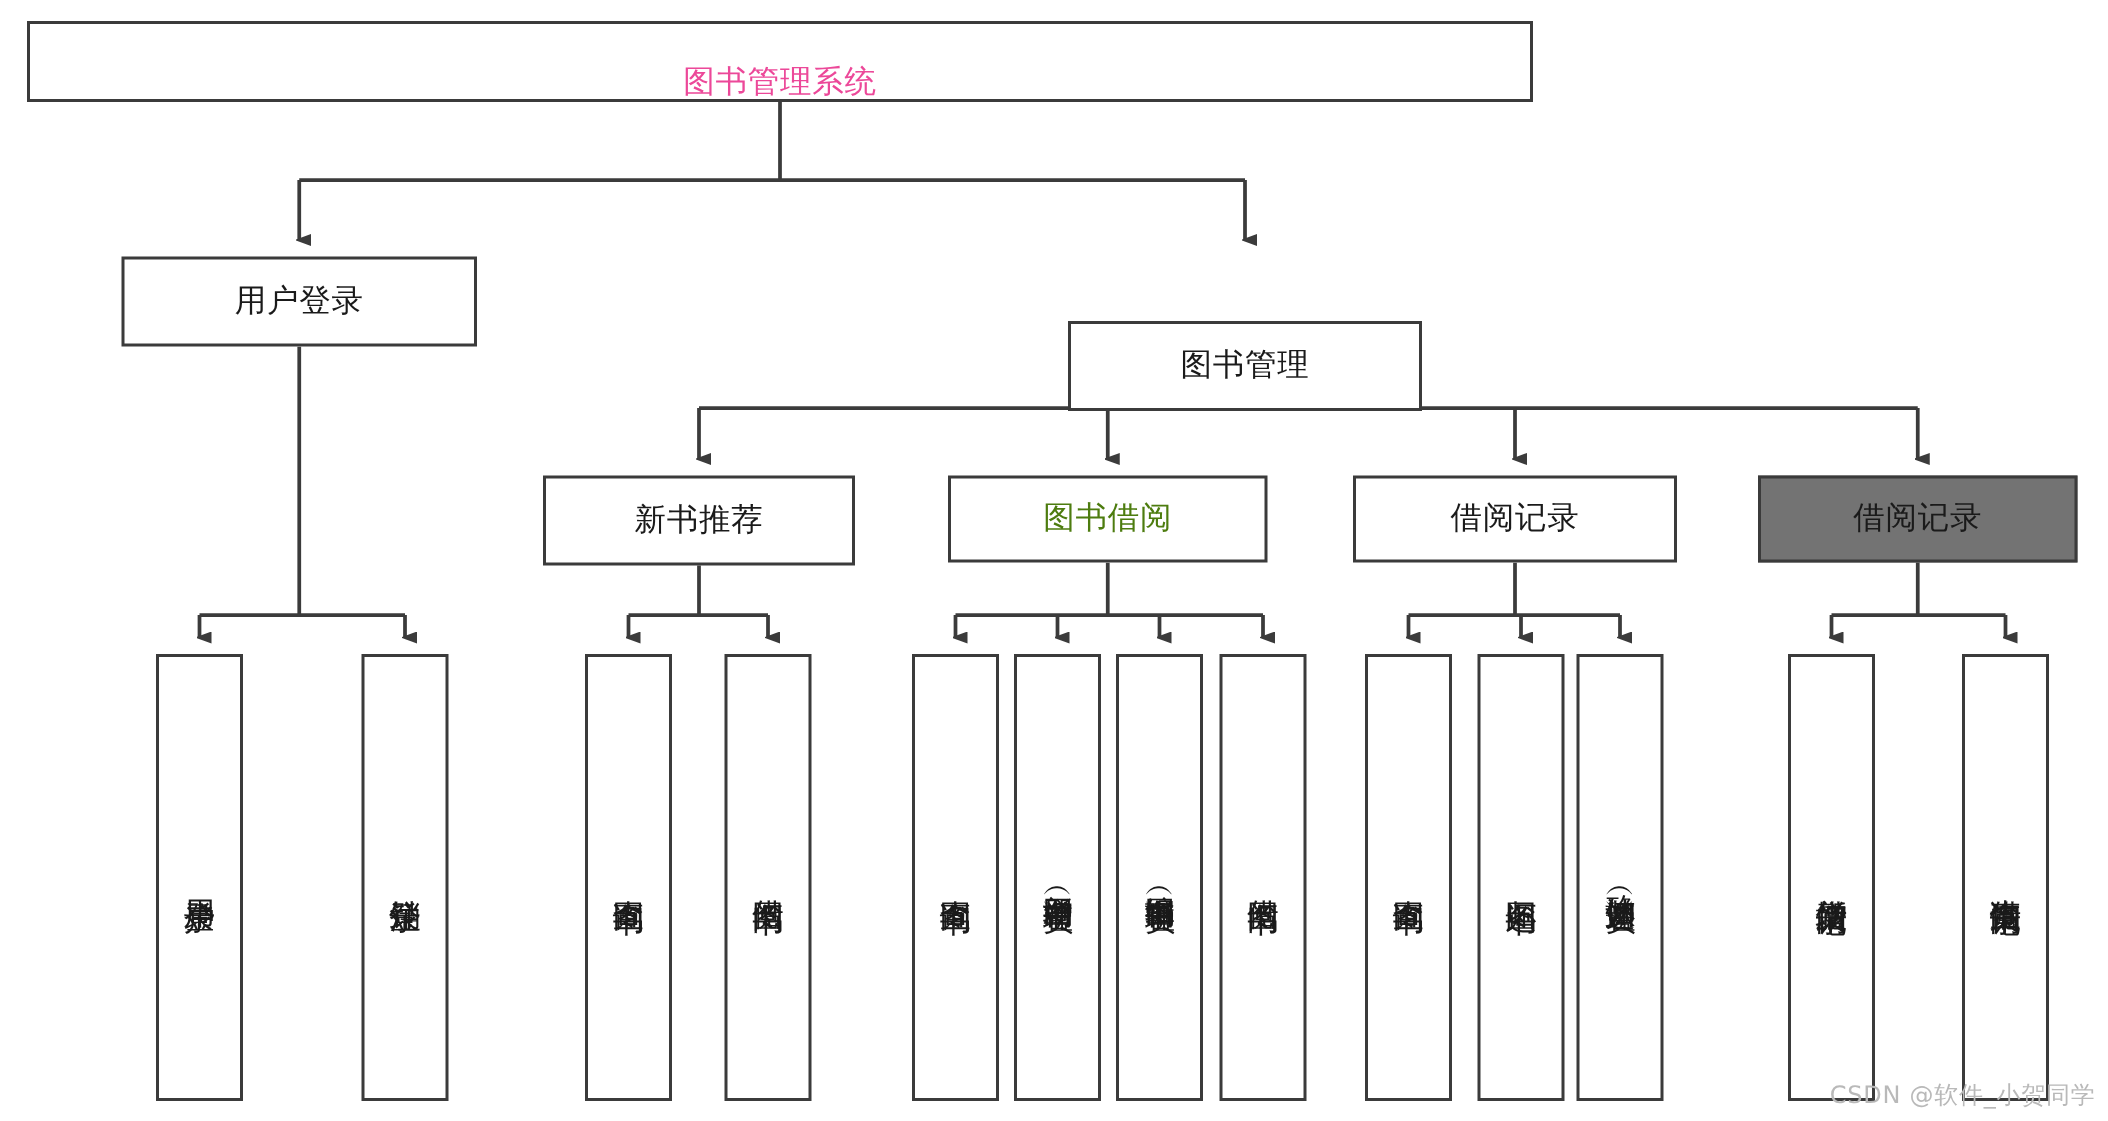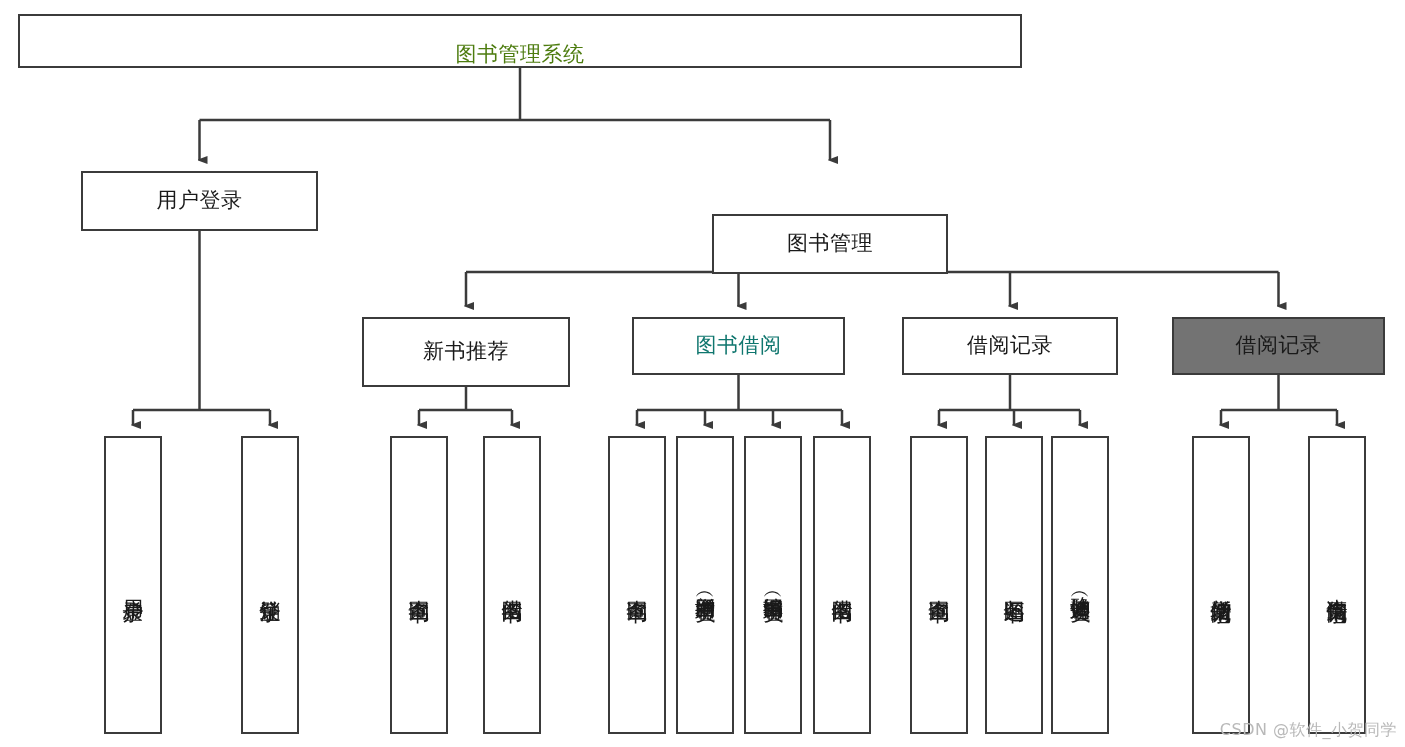--- a/index.html
+++ b/index.html
@@ -100,33 +100,33 @@
       <path d="M939,410 L939,425" fill="none" stroke="#3b3b3b" stroke-width="2.5" stroke-linecap="butt" marker-end="url(#arrowhead)"></path>
       <path d="M1014,410 L1014,425" fill="none" stroke="#3b3b3b" stroke-width="2.5" stroke-linecap="butt" marker-end="url(#arrowhead)"></path>
       <path d="M1080,410 L1080,425" fill="none" stroke="#3b3b3b" stroke-width="2.5" stroke-linecap="butt" marker-end="url(#arrowhead)"></path>
       <path d="M1278.5,375 L1278.5,410" fill="none" stroke="#3b3b3b" stroke-width="2.5" stroke-linecap="butt"></path>
       <path d="M1221,410 L1337,410" fill="none" stroke="#3b3b3b" stroke-width="2.5" stroke-linecap="butt"></path>
       <path d="M1221,410 L1221,425" fill="none" stroke="#3b3b3b" stroke-width="2.5" stroke-linecap="butt" marker-end="url(#arrowhead)"></path>
       <path d="M1337,410 L1337,425" fill="none" stroke="#3b3b3b" stroke-width="2.5" stroke-linecap="butt" marker-end="url(#arrowhead)"></path>
     </svg>
   <div id="node-layer">
       <div class="node-box" style="left: 18px; top: 14px; width: 1004px; height: 54px; border-color: rgb(59, 59, 59); background: rgb(255, 255, 255);">
-        <span class="node-label-h" style="color: #4d7c0f; margin-top: 28px;">图书管理系统</span>
+        <span class="node-label-h" style="color: #ec4899; margin-top: 28px;">图书管理系统</span>
       </div>
       <div class="node-box" style="left: 81px; top: 171px; width: 237px; height: 60px; border-color: rgb(59, 59, 59); background: rgb(255, 255, 255);">
         <span class="node-label-h" style="color: rgb(26, 26, 26);">用户登录</span>
       </div>
       <div class="node-box" style="left: 712px; top: 171px; width: 236px; height: 60px; border-color: rgb(59, 59, 59); background: rgb(255, 255, 255); margin-top: 43px;">
         <span class="node-label-h" style="color: rgb(26, 26, 26);">图书管理</span>
       </div>
-      <div class="node-box" style="left: 362px; top: 317px; width: 208px; height: 70px; border-color: rgb(59, 59, 59); background: rgb(255, 255, 255);">
+      <div class="node-box" style="left: 362px; top: 317px; width: 208px; height: 60px; border-color: rgb(59, 59, 59); background: rgb(255, 255, 255);">
         <span class="node-label-h" style="color: rgb(26, 26, 26);">新书推荐</span>
       </div>
       <div class="node-box" style="left: 632px; top: 317px; width: 213px; height: 58px; border-color: rgb(59, 59, 59); background: rgb(255, 255, 255);">
-        <span class="node-label-h" style="color: #0f766e;">图书借阅</span>
+        <span class="node-label-h" style="color: #4d7c0f;">图书借阅</span>
       </div>
       <div class="node-box" style="left: 902px; top: 317px; width: 216px; height: 58px; border-color: rgb(59, 59, 59); background: rgb(255, 255, 255);">
         <span class="node-label-h" style="color: rgb(26, 26, 26);">借阅记录</span>
       </div>
       <div class="node-box" style="left: 1172px; top: 317px; width: 213px; height: 58px; border-color: rgb(59, 59, 59); background: #737373;">
         <span class="node-label-h" style="color: rgb(26, 26, 26);">借阅记录</span>
       </div>
       <div class="node-box vertical" style="left: 104px; top: 436px; width: 58px; height: 298px; border-color: rgb(59, 59, 59); background: rgb(255, 255, 255);">
         <span class="node-label-v" style="color: rgb(26, 26, 26);">用户登录</span>
       </div>

